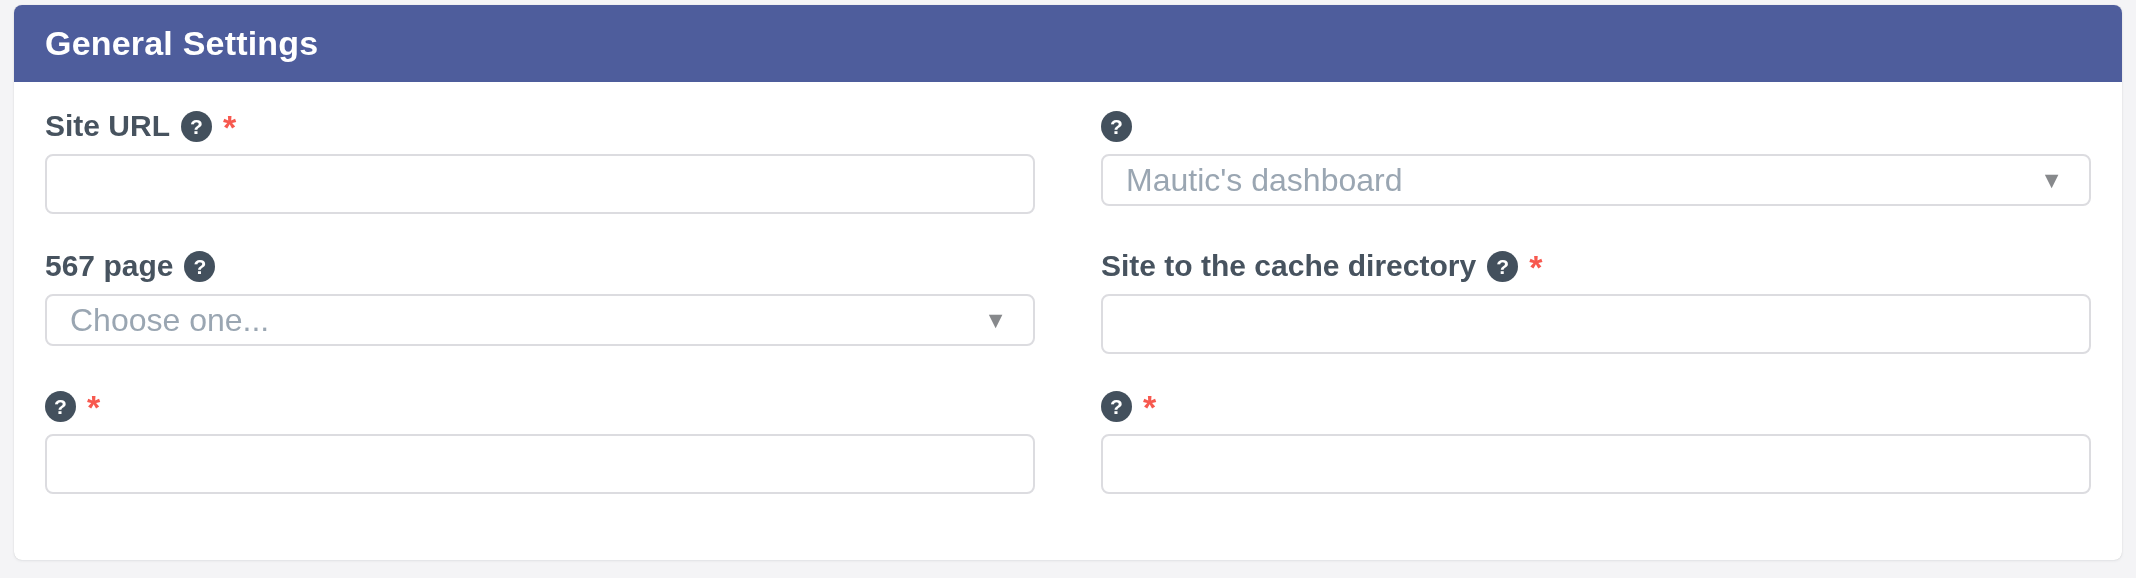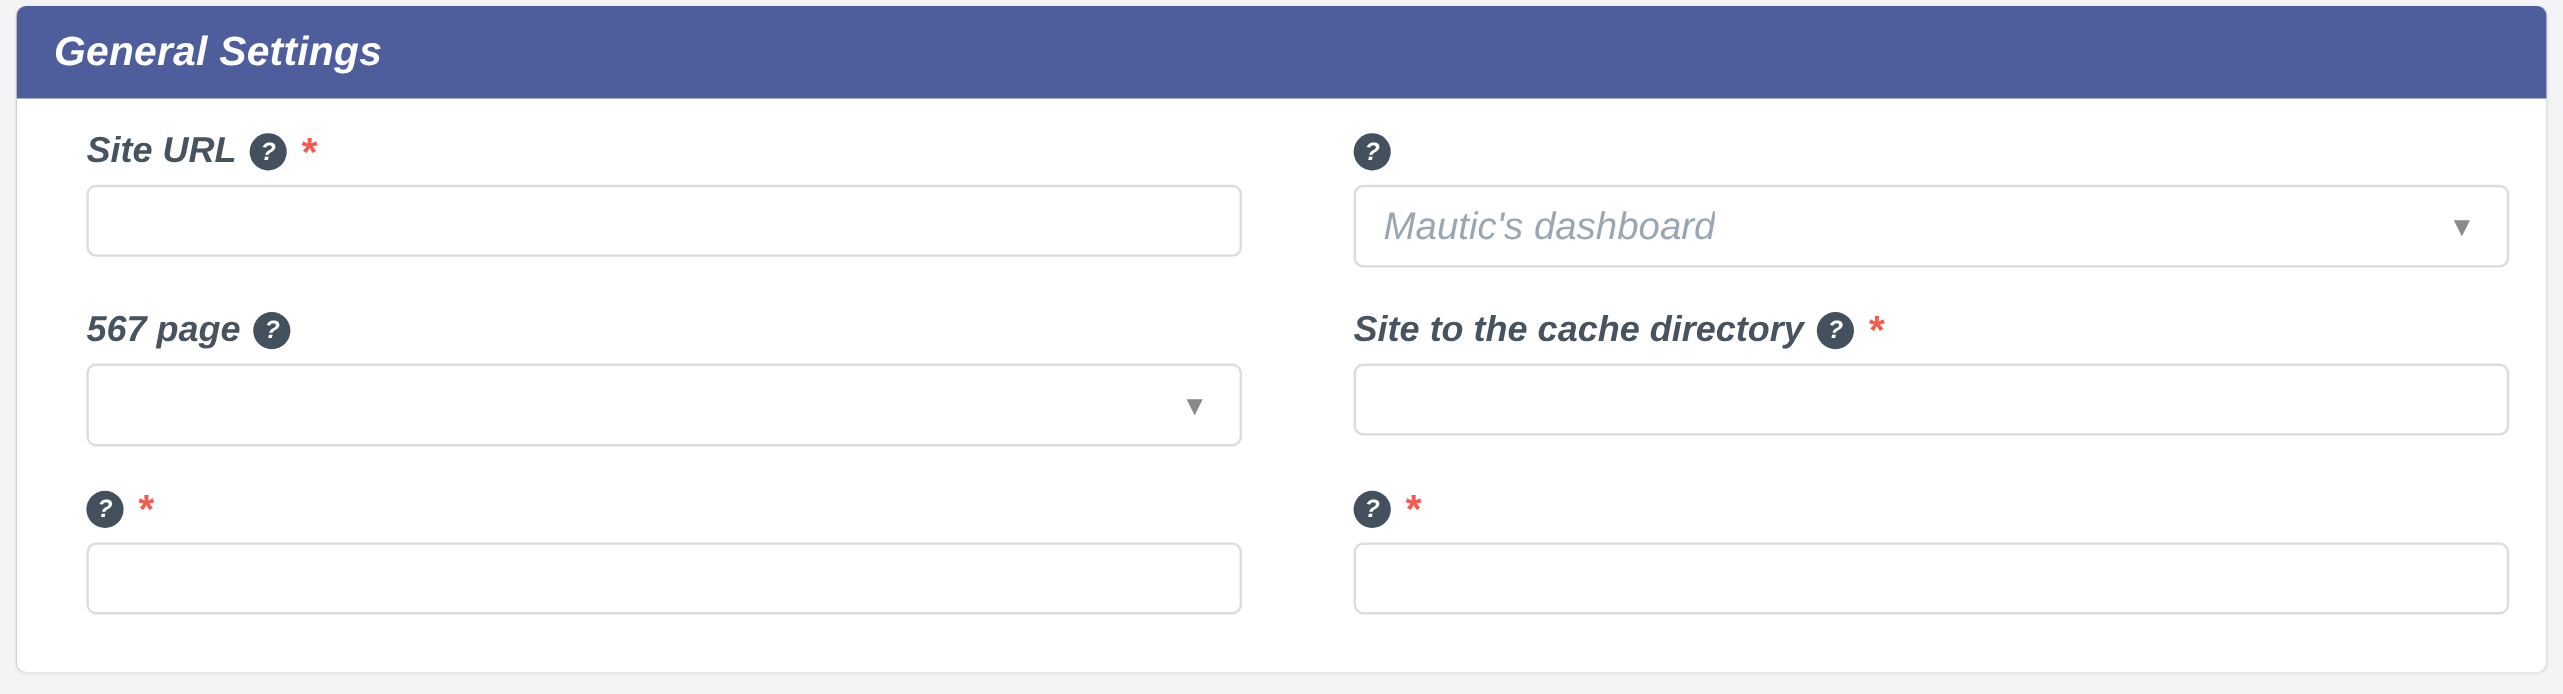--- a/index.html
+++ b/index.html
@@ -1,15 +1,15 @@
 <!DOCTYPE html>
 <html><head>
 <meta charset="utf-8">
 <style>
-  * { box-sizing: border-box; font-style: italic; }
+  * { box-sizing: border-box; }
   html, body {
     margin: 0;
     padding: 0;
     width: 2136px;
     height: 578px;
     background: #f4f4f6;
     font-family: "Liberation Sans", "DejaVu Sans", sans-serif;
     overflow: hidden;
   }
   .panel {
@@ -35,21 +35,21 @@
     font-size: 34px;
     font-weight: 700;
     letter-spacing: 0.2px;
   }
   .panel-body {
     display: grid;
     grid-template-columns: 1fr 1fr;
     column-gap: 66px;
     padding: 24px 31px 0 31px;
   }
-  .form-group { margin-bottom: 32px; margin-left: 27px; }
+  .form-group { margin-bottom: 32px; }
   .label-row {
     display: flex;
     align-items: center;
     gap: 11px;
     height: 40px;
     margin-bottom: 8px;
   }
   .label-text {
     font-size: 30px;
     font-weight: 700;
@@ -87,21 +87,21 @@
     background: #ffffff;
     padding: 0 22px;
     font-size: 30px;
     color: #47535f;
     font-family: "Liberation Sans", "DejaVu Sans", sans-serif;
     outline: none;
   }
   .select-box {
     position: relative;
     width: 100%;
-    height: 69px;
+    height: 52px;
     border: 2px solid #dcdce0;
     border-radius: 8px;
     background: #ffffff;
     display: flex;
     align-items: center;
     padding: 0 64px 0 23px;
     cursor: pointer;
   }
   .select-value {
     font-size: 32px;
@@ -148,20 +148,21 @@
         <span class="select-arrow">▼</span>
       </div>
     </div>
 
     <div class="form-group">
       <div class="label-row">
         <span class="label-text">567 page</span>
         <span class="help-icon">?</span>
       </div>
       <div class="select-box">
+        <span class="select-value">Choose one...</span>
         <span class="select-arrow">▼</span>
       </div>
     </div>
 
     <div class="form-group">
       <div class="label-row">
         <span class="label-text">Site to the cache directory</span>
         <span class="help-icon">?</span>
         <span class="required">*</span>
       </div>

